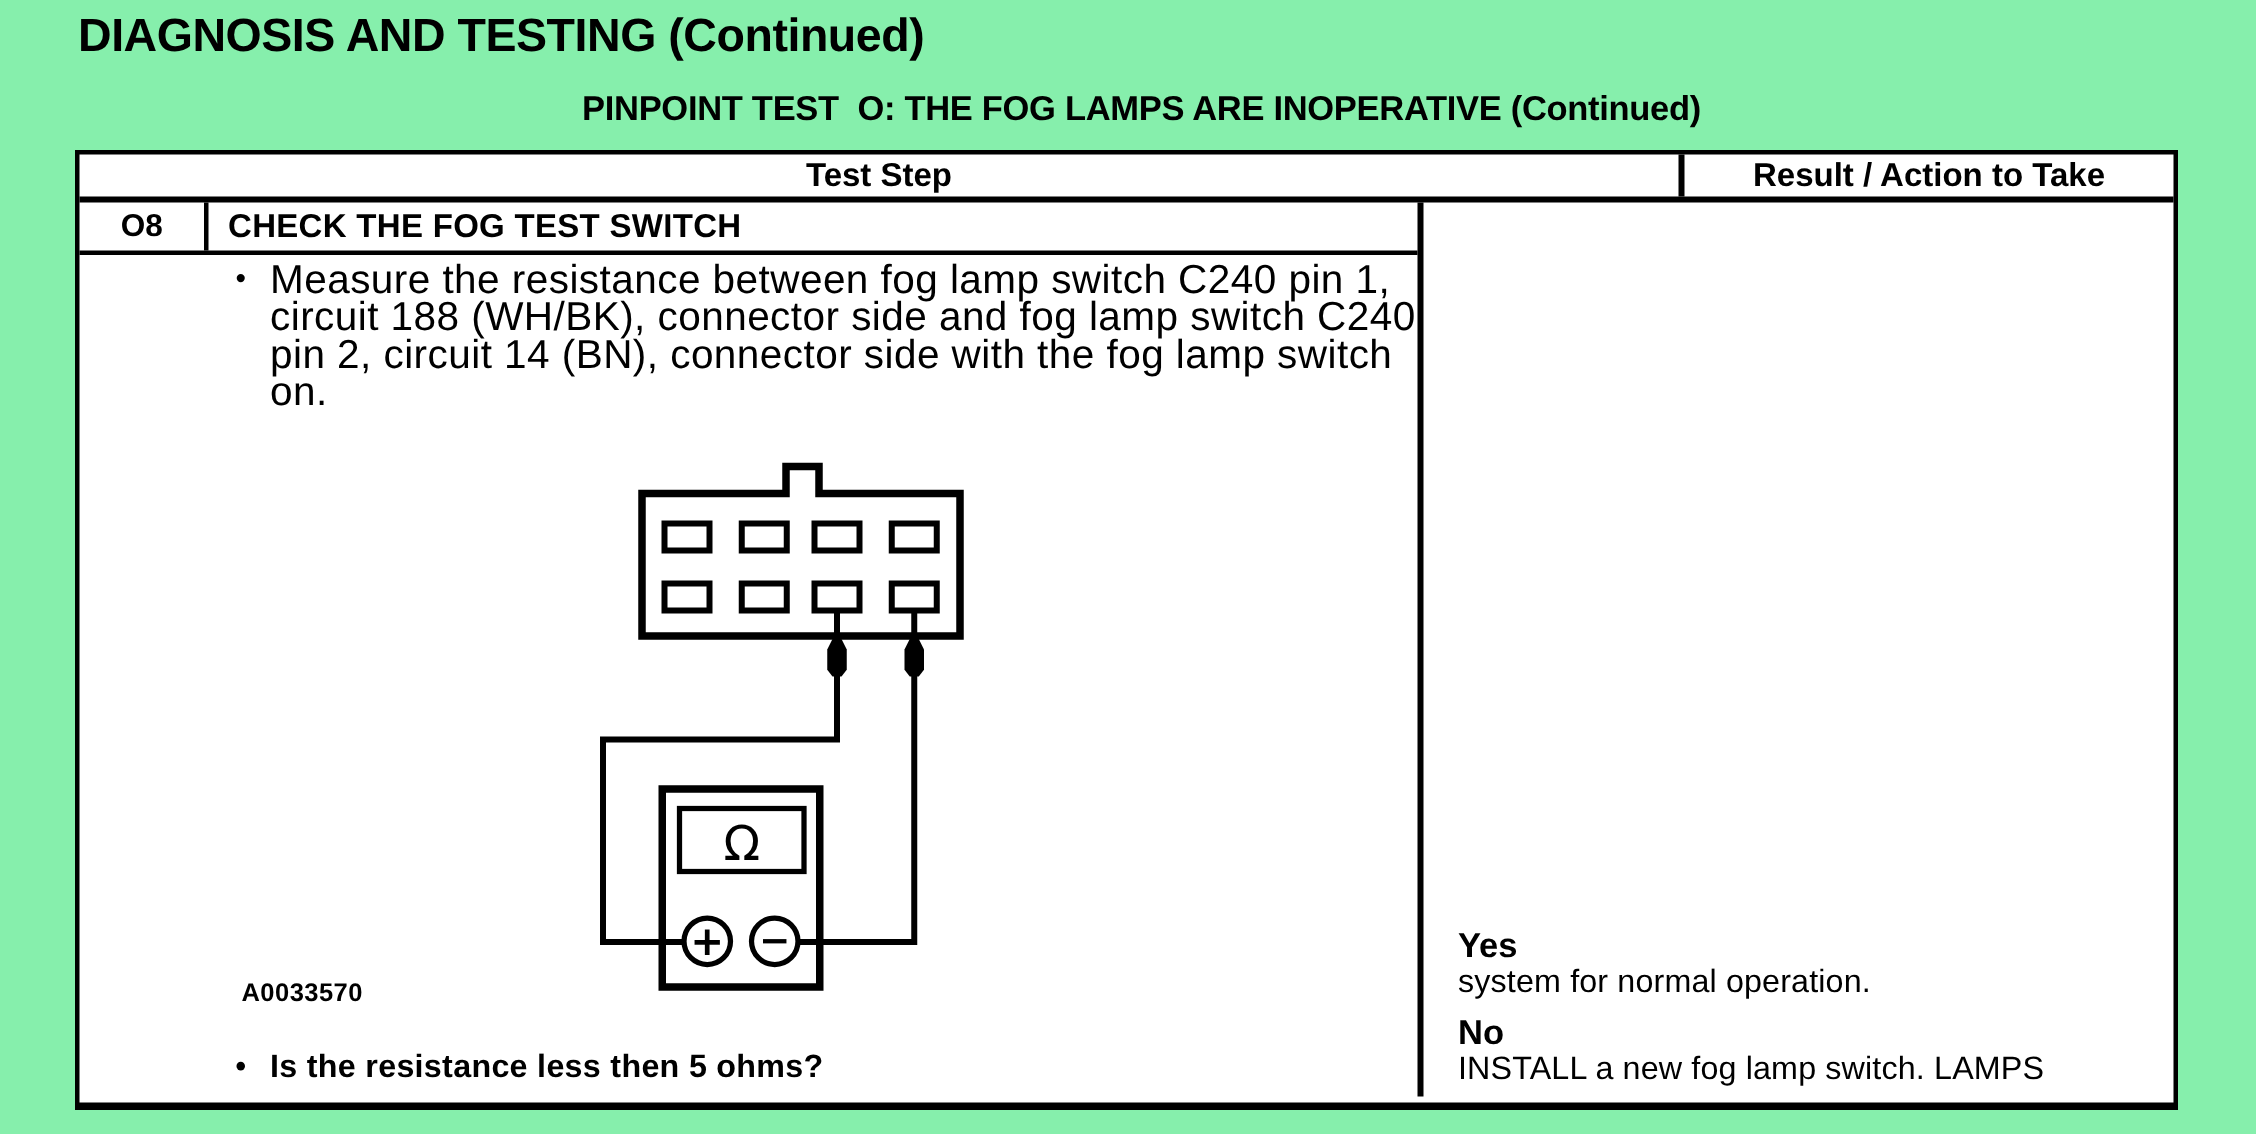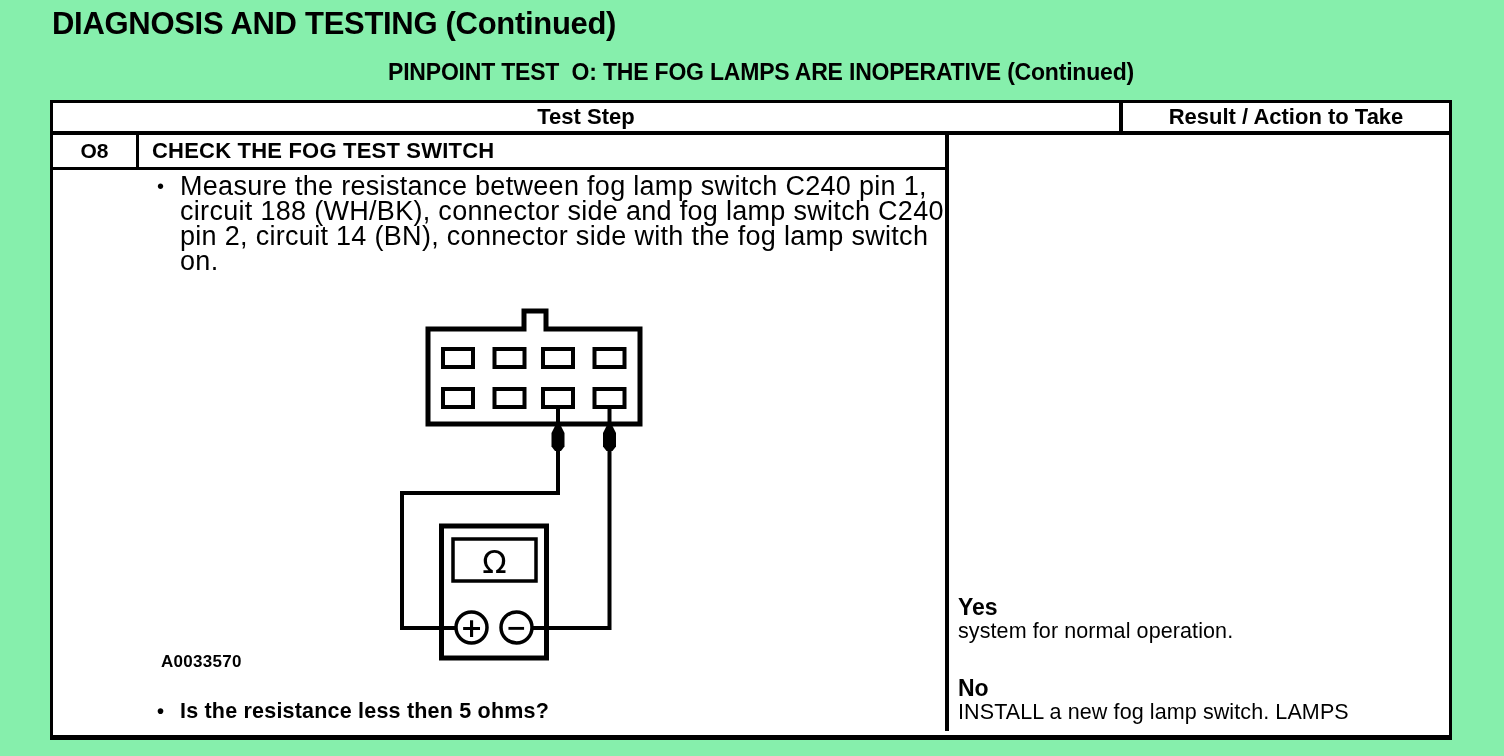--- a/index.html
+++ b/index.html
@@ -65,22 +65,21 @@
 
   .figure-id {
     position: absolute; left: 108px; top: 482px;
     font-size: 17px; font-weight: bold; letter-spacing: 0.3px;
   }
   .question-row { left: 104px; top: 529px; font-weight: bold; }
   .question-row .q-text { font-size: 21.5px; line-height: 25px; letter-spacing: 0.2px; white-space: pre; }
 
   .cell-right {
     flex: 1; display: flex; flex-direction: column; justify-content: flex-end;
-    padding: 0 6px 7px 9px;
-    gap: 23px;
+    padding: 0 6px 7px 23px;
   }
   .result-block + .result-block { margin-top: 9px; }
   .result-answer { font-size: 23px; font-weight: bold; line-height: 26px; }
   .action-line { font-size: 21.5px; line-height: 23px; letter-spacing: 0.1px; white-space: pre; }
 
   .diagram-svg { position: absolute; left: 342px; top: 136px; }
 </style>
 </head>
 <body>
 

